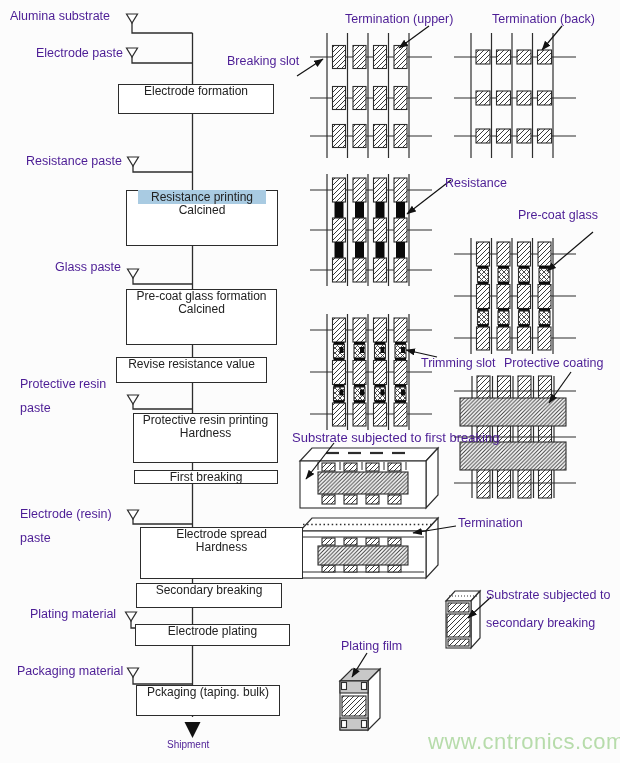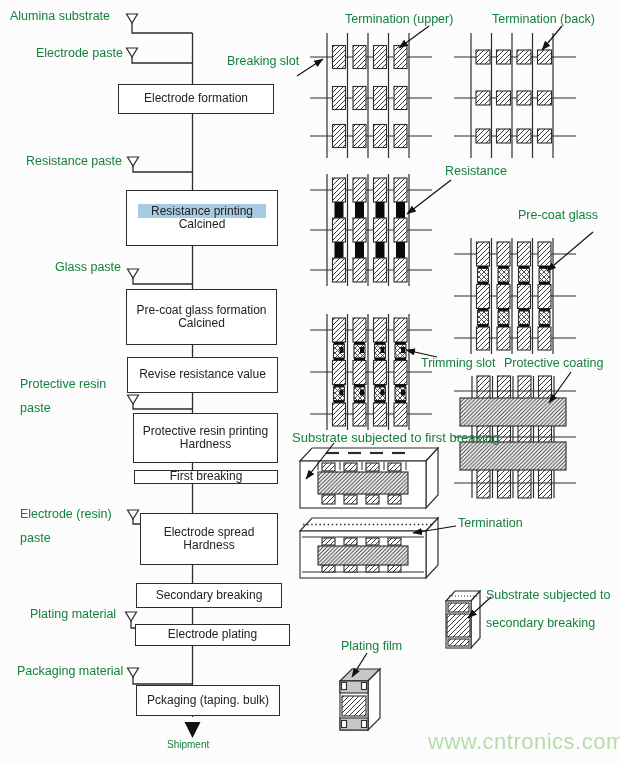--- a/index.html
+++ b/index.html
@@ -1,22 +1,22 @@
 <!DOCTYPE html>
 <html style="--highlight: #a9cbe2; --watermark: #b7dcab; --ink: #2d2d2d;"><head>
 <meta charset="utf-8">
 <style>
   *{box-sizing:border-box;margin:0;padding:0}
   html,body{width:620px;height:763px}
   body{position:relative;background:#fcfcfc;font-family:"Liberation Sans",sans-serif;color:#222;overflow:hidden}
   svg.layer{position:absolute;left:0;top:0}
   #conn{z-index:0}
   #ill{z-index:1}
-  .step{position:absolute;z-index:2;border:1.4px solid #2c2c2c;background:#fff;display:flex;flex-direction:column;align-items:center;justify-content:center;font-size:12px;text-align:center;line-height:1.1}
-  .lbl{position:absolute;z-index:3;font-size:12.5px;white-space:nowrap;color:#15803d}
+  .step{position:absolute;z-index:2;border:1.4px solid #2c2c2c;background:#fff;display:flex;flex-direction:column;align-items:center;justify-content:flex-start;font-size:12px;text-align:center;line-height:1.1}
+  .lbl{position:absolute;z-index:3;font-size:12.5px;white-space:nowrap;color:#4c1d95}
   .lbl.small{font-size:13px}
   .hl{background:var(--highlight);padding:0 13px}
   #wm{position:absolute;z-index:3;left:428px;top:729px;font-size:22px;letter-spacing:.5px;color:var(--watermark);white-space:nowrap}
   #shipment{font-size:10px}
 </style>
 </head>
 <body>
 
 <svg id="conn" class="layer" width="620" height="763" viewBox="0 0 620 763">
   <g stroke="#2d2d2d" stroke-width="1.3" fill="none">
@@ -443,50 +443,50 @@
     <div>Electrode formation</div>
   </div>
 <div class="step" style="left:126px;top:190px;width:152px;height:56px">
     <div><span class="hl">Resistance printing</span></div>
     <div>Calcined</div>
   </div>
 <div class="step" style="left:126px;top:289px;width:151px;height:56px">
     <div>Pre-coat glass formation</div>
     <div>Calcined</div>
   </div>
-<div class="step" style="left:127px;top:357px;width:151px;height:36px">
+<div class="step" style="left:116px;top:357px;width:151px;height:26px">
     <div>Revise resistance value</div>
   </div>
 <div class="step" style="left:133px;top:413px;width:145px;height:50px">
     <div>Protective resin printing</div>
     <div>Hardness</div>
   </div>
 <div class="step" style="left:134px;top:470px;width:144px;height:14px">
     <div>First breaking</div>
   </div>
-<div class="step" style="left:140px;top:513px;width:138px;height:52px">
+<div class="step" style="left:140px;top:527px;width:163px;height:52px">
     <div>Electrode spread</div>
     <div>Hardness</div>
   </div>
 <div class="step" style="left:136px;top:583px;width:146px;height:25px">
     <div>Secondary breaking</div>
   </div>
 <div class="step" style="left:135px;top:624px;width:155px;height:22px">
     <div>Electrode plating</div>
   </div>
 <div class="step" style="left:136px;top:685px;width:144px;height:31px">
     <div>Pckaging (taping. bulk)</div>
   </div>
 
 <div class="lbl" id="shipment" style="left:167px;top:739px">Shipment</div>
 
 <div class="lbl" style="left:345px;top:12px">Termination (upper)</div>
 <div class="lbl" style="left:492px;top:12px">Termination (back)</div>
 <div class="lbl" style="left:227px;top:54px">Breaking slot</div>
-<div class="lbl" style="left:445px;top:164px">Resistance</div>
+<div class="lbl" style="left:445px;top:176px">Resistance</div>
 <div class="lbl" style="left:518px;top:208px">Pre-coat glass</div>
 <div class="lbl" style="left:421px;top:356px">Trimming slot</div>
 <div class="lbl" style="left:504px;top:356px">Protective coating</div>
 <div class="lbl small" style="left:292px;top:430px">Substrate subjected to first breaking</div>
 <div class="lbl" style="left:458px;top:516px">Termination</div>
 <div class="lbl" style="left:486px;top:588px">Substrate subjected to</div>
 <div class="lbl" style="left:486px;top:616px">secondary breaking</div>
 <div class="lbl" style="left:341px;top:639px">Plating film</div>
 
 <div id="wm">www.cntronics.com</div>

